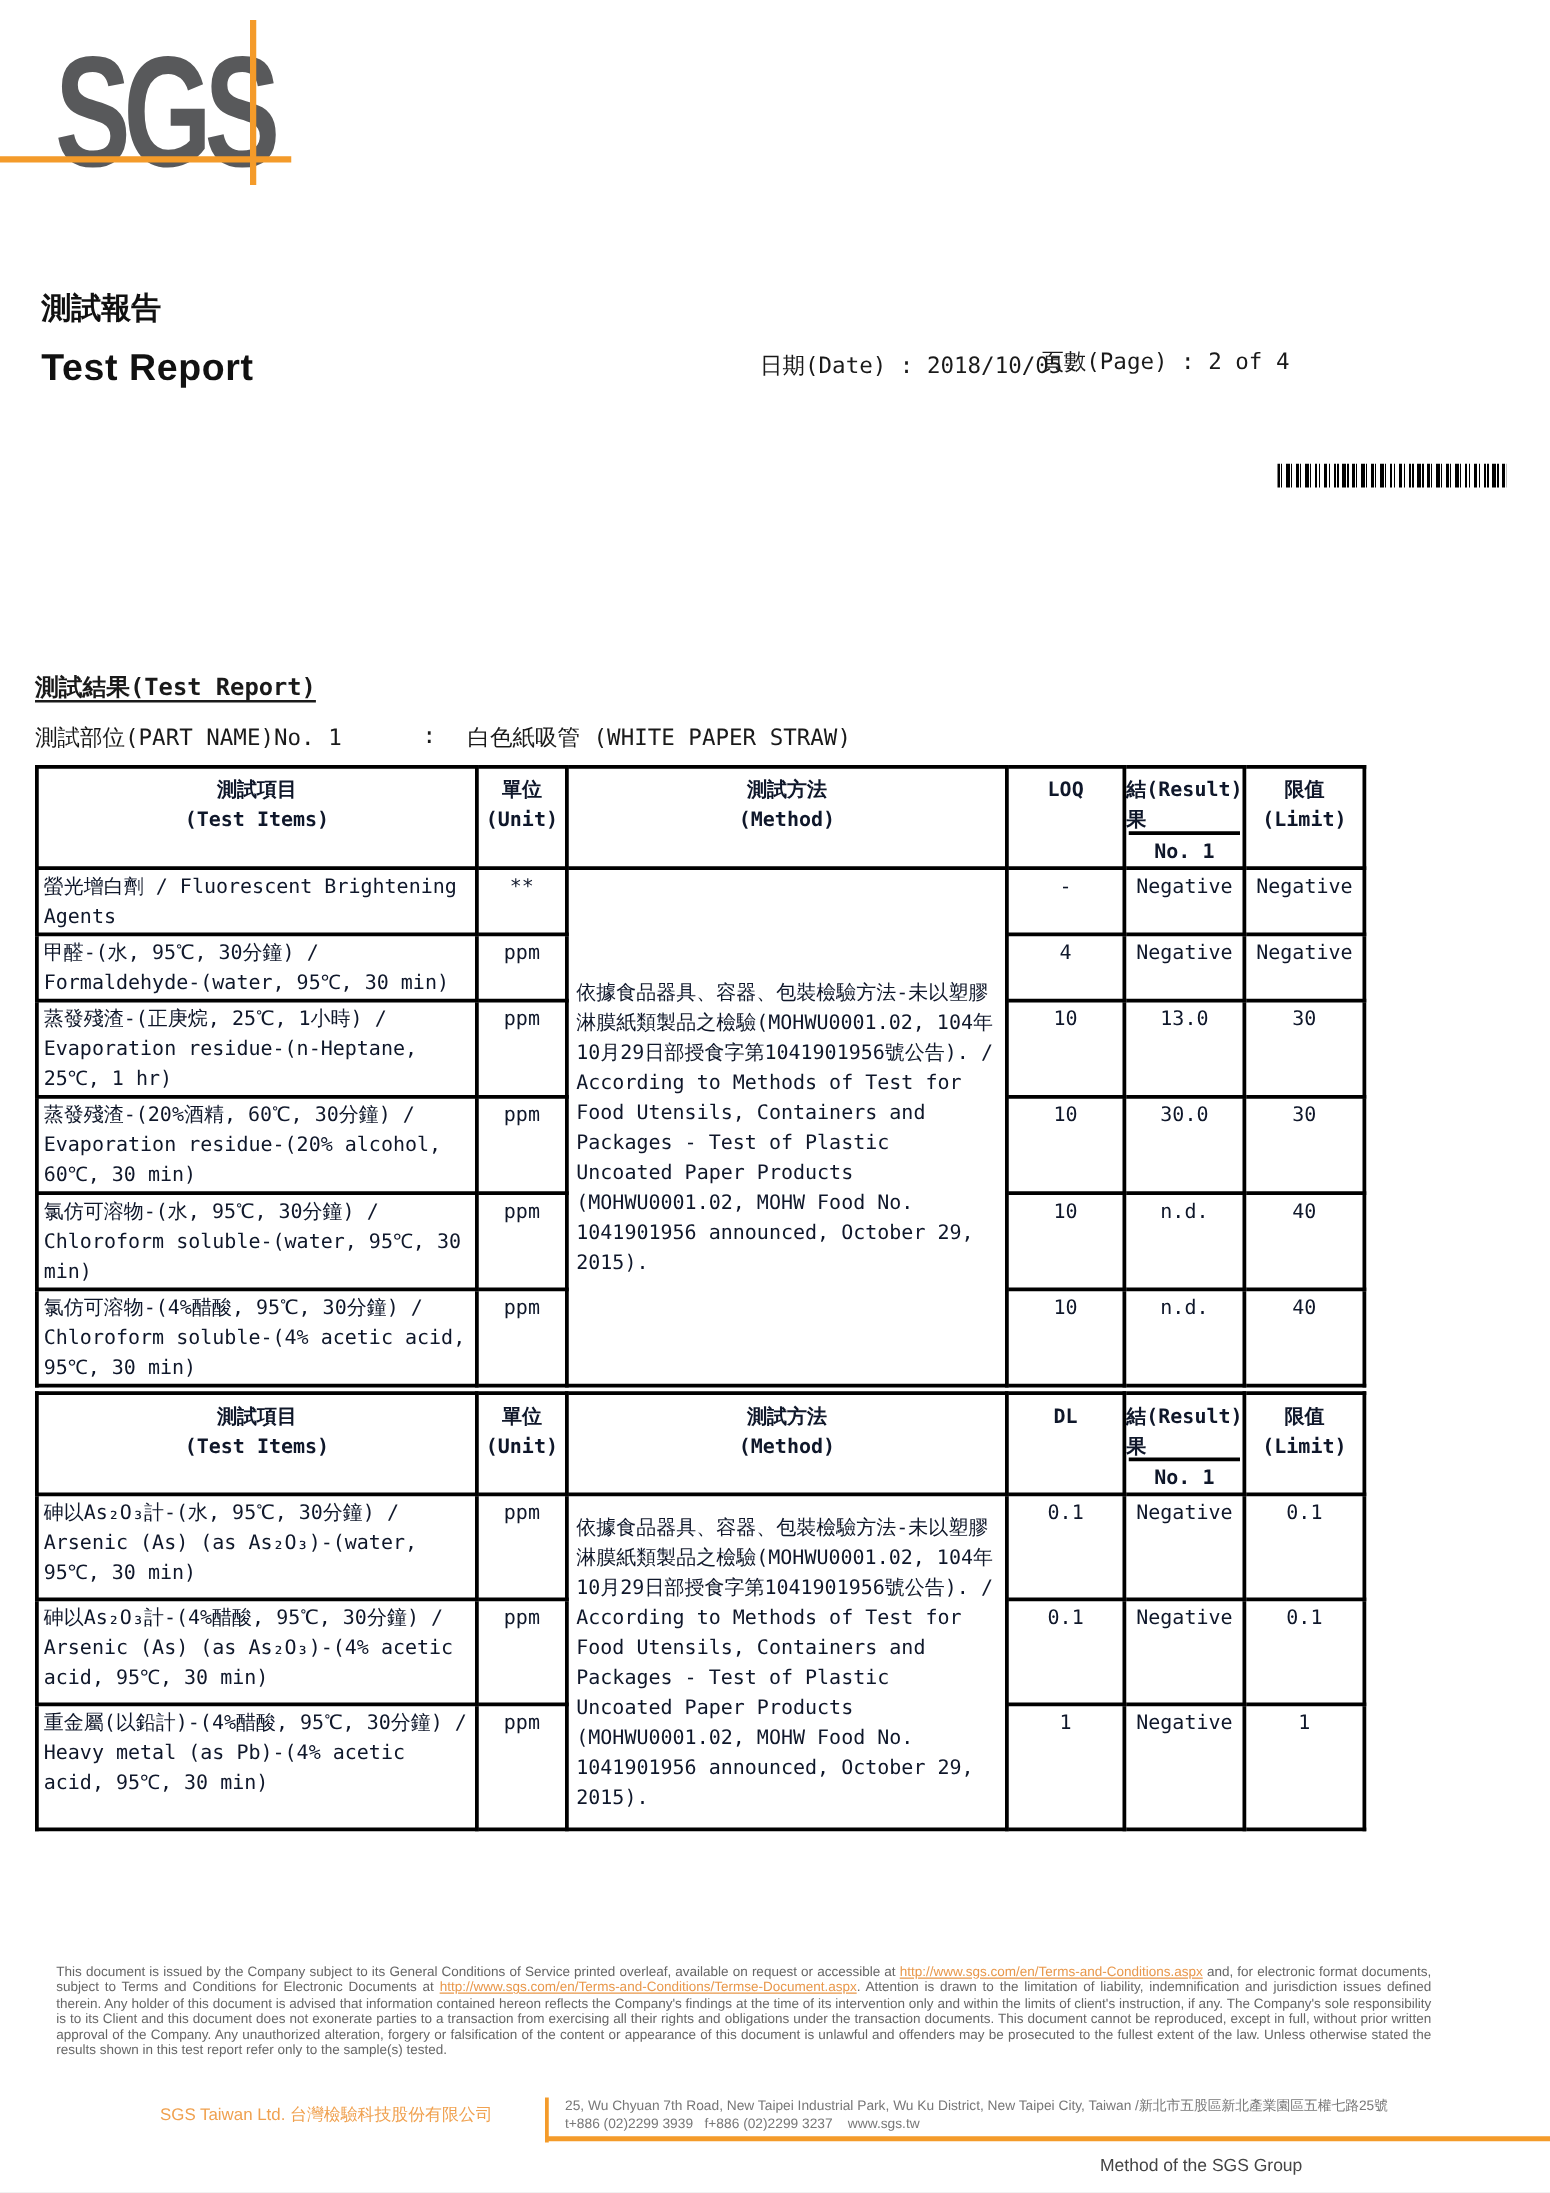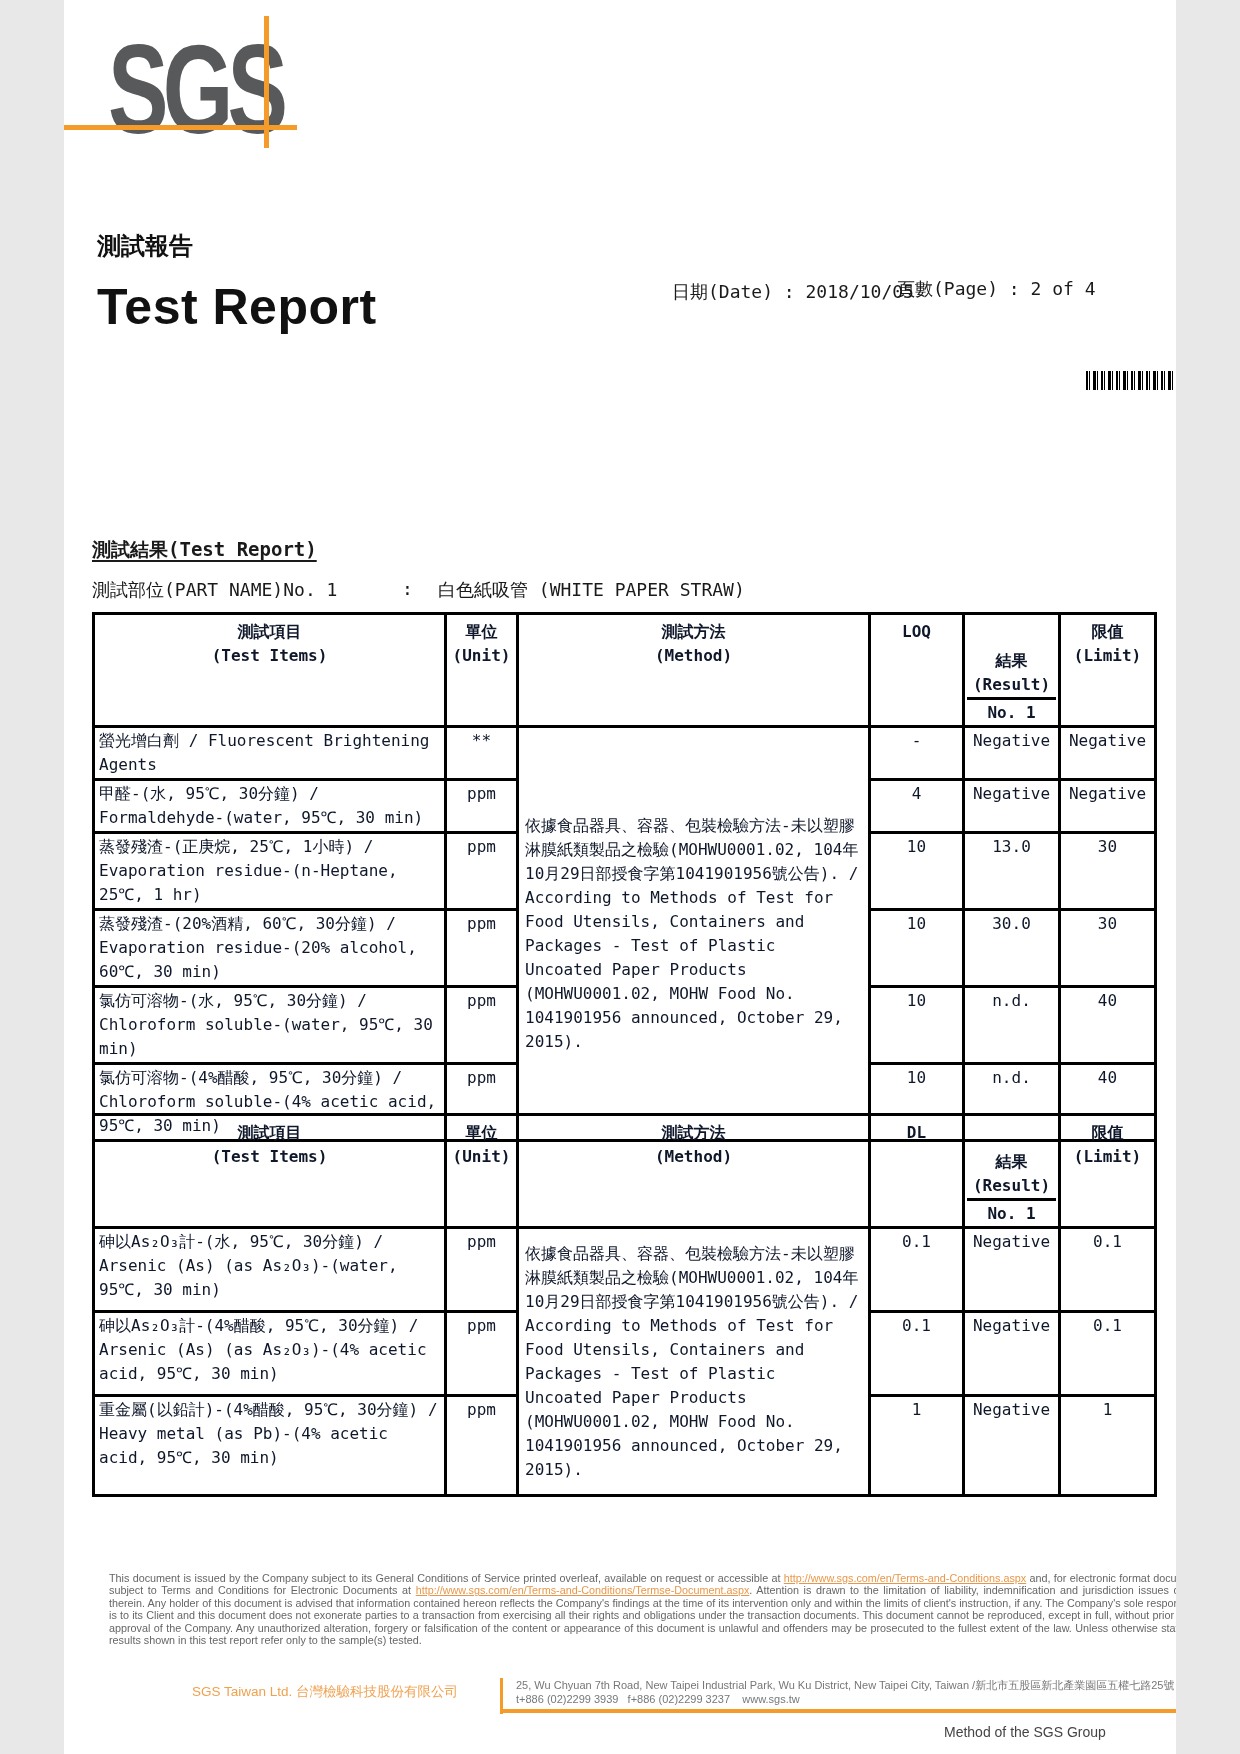--- a/index.html
+++ b/index.html
@@ -1,31 +1,31 @@
 <!DOCTYPE html>
 <html><head>
 <meta charset="utf-8">
 <style>
   html,body{margin:0;padding:0;background:#e8e8e8;}
   .page{
-    position:relative;width:1112px;height:1754px;background:#ffffff;
+    position:relative;width:1240px;height:1754px;background:#ffffff;
     font-family:"DejaVu Sans Mono","Liberation Mono",monospace;color:#1a1a1a;
     overflow:hidden;margin:0 auto;
   }
   
   .logo-text{
     position:absolute;left:44px;top:27px;
     font-family:"Liberation Sans",sans-serif;font-weight:bold;font-size:126px;line-height:1;
     color:#58595b;letter-spacing:-8px;transform:scaleX(.72);transform-origin:left top;
   }
   .logo-vline{position:absolute;left:200px;top:16px;width:5px;height:132px;background:#f49b2a;}
   .logo-hline{position:absolute;left:0;top:125px;width:233px;height:5px;background:#f49b2a;}
   
   .title-zh{position:absolute;left:33px;top:230px;font-family:"DejaVu Serif","Liberation Serif",serif;font-weight:bold;font-size:24px;color:#111;}
-  .title-en{position:absolute;left:33px;top:278px;font-family:"Liberation Sans",sans-serif;font-weight:bold;font-size:50px;color:#111;letter-spacing:.5px;}
+  .title-en{position:absolute;left:33px;top:278px;font-family:"Liberation Sans",sans-serif;font-weight:bold;font-size:30px;color:#111;letter-spacing:.5px;}
   .date-line{position:absolute;left:608px;top:280px;font-size:18px;}
   .page-line{position:absolute;left:833px;top:277px;font-size:18px;}
   
   .barcode{
     position:absolute;left:1022px;top:371px;width:183px;height:19px;
     background-image:repeating-linear-gradient(90deg,
       #000 0 2px,#fff 2px 3px,#000 3px 4px,#fff 4px 7px,
       #000 7px 10px,#fff 10px 11px,#000 11px 12px,#fff 12px 15px);
   }
   
@@ -38,21 +38,21 @@
   table.results{position:absolute;left:28px;border-collapse:collapse;table-layout:fixed;width:1062px;
     font-size:16px;line-height:24px;color:#0f172a;}
   table.t1{top:612px;}
   table.t2{top:1113px;}
   table.results th,table.results td{border:3px solid #000;}
   table.results th{font-weight:bold;vertical-align:top;text-align:center;padding:5px 2px 0 2px;}
   th.th-method{text-align:left;padding-left:16px;}
   th.th-loq{vertical-align:middle;padding-top:0;}
   th.th-limit{vertical-align:middle;padding-top:0;}
   th.th-result{padding:0;vertical-align:top;}
-  .result-top{height:45px;border-bottom:3px solid #000;display:flex;flex-direction:column;justify-content:flex-end;margin-top:32px;}
+  .result-top{height:45px;border-bottom:3px solid #000;display:flex;justify-content:center;}
   .result-sub{height:25px;display:flex;align-items:center;justify-content:center;}
   td.td-item{text-align:left;vertical-align:top;padding:1px 4px;word-break:break-word;}
   td.td-c{text-align:center;vertical-align:top;padding-top:1px;}
   td.td-method{text-align:left;vertical-align:middle;padding:4px 6px;word-break:break-word;}
   tr.h53{height:53px;} tr.h76{height:76px;} tr.h84{height:84px;} tr.h100{height:100px;} tr.hdr{height:76px;}
   
   .disclaimer{position:absolute;left:45px;top:1572px;width:1100px;
     font-family:"Liberation Sans",sans-serif;font-size:10.8px;line-height:12.4px;color:#666;text-align:justify;}
   .disclaimer a{color:#e8974a;text-decoration:underline;cursor:pointer;}
   .company{position:absolute;left:128px;top:1683px;font-family:"Liberation Sans",sans-serif;

